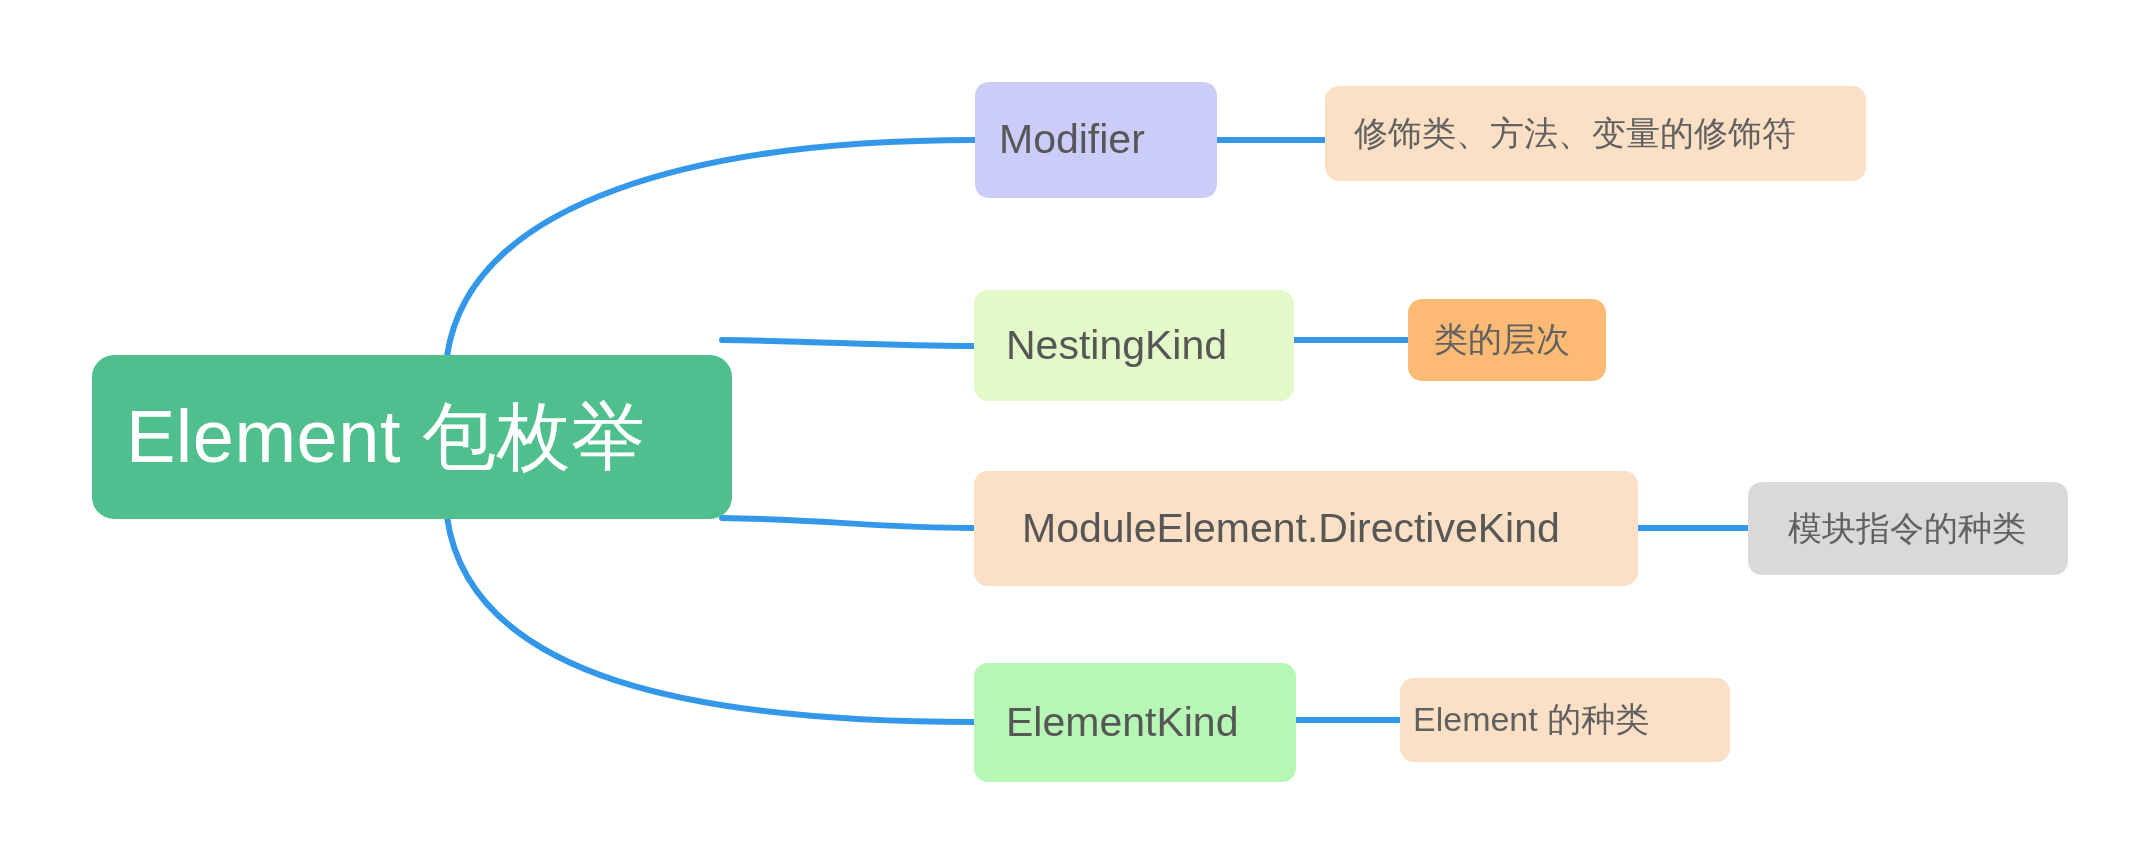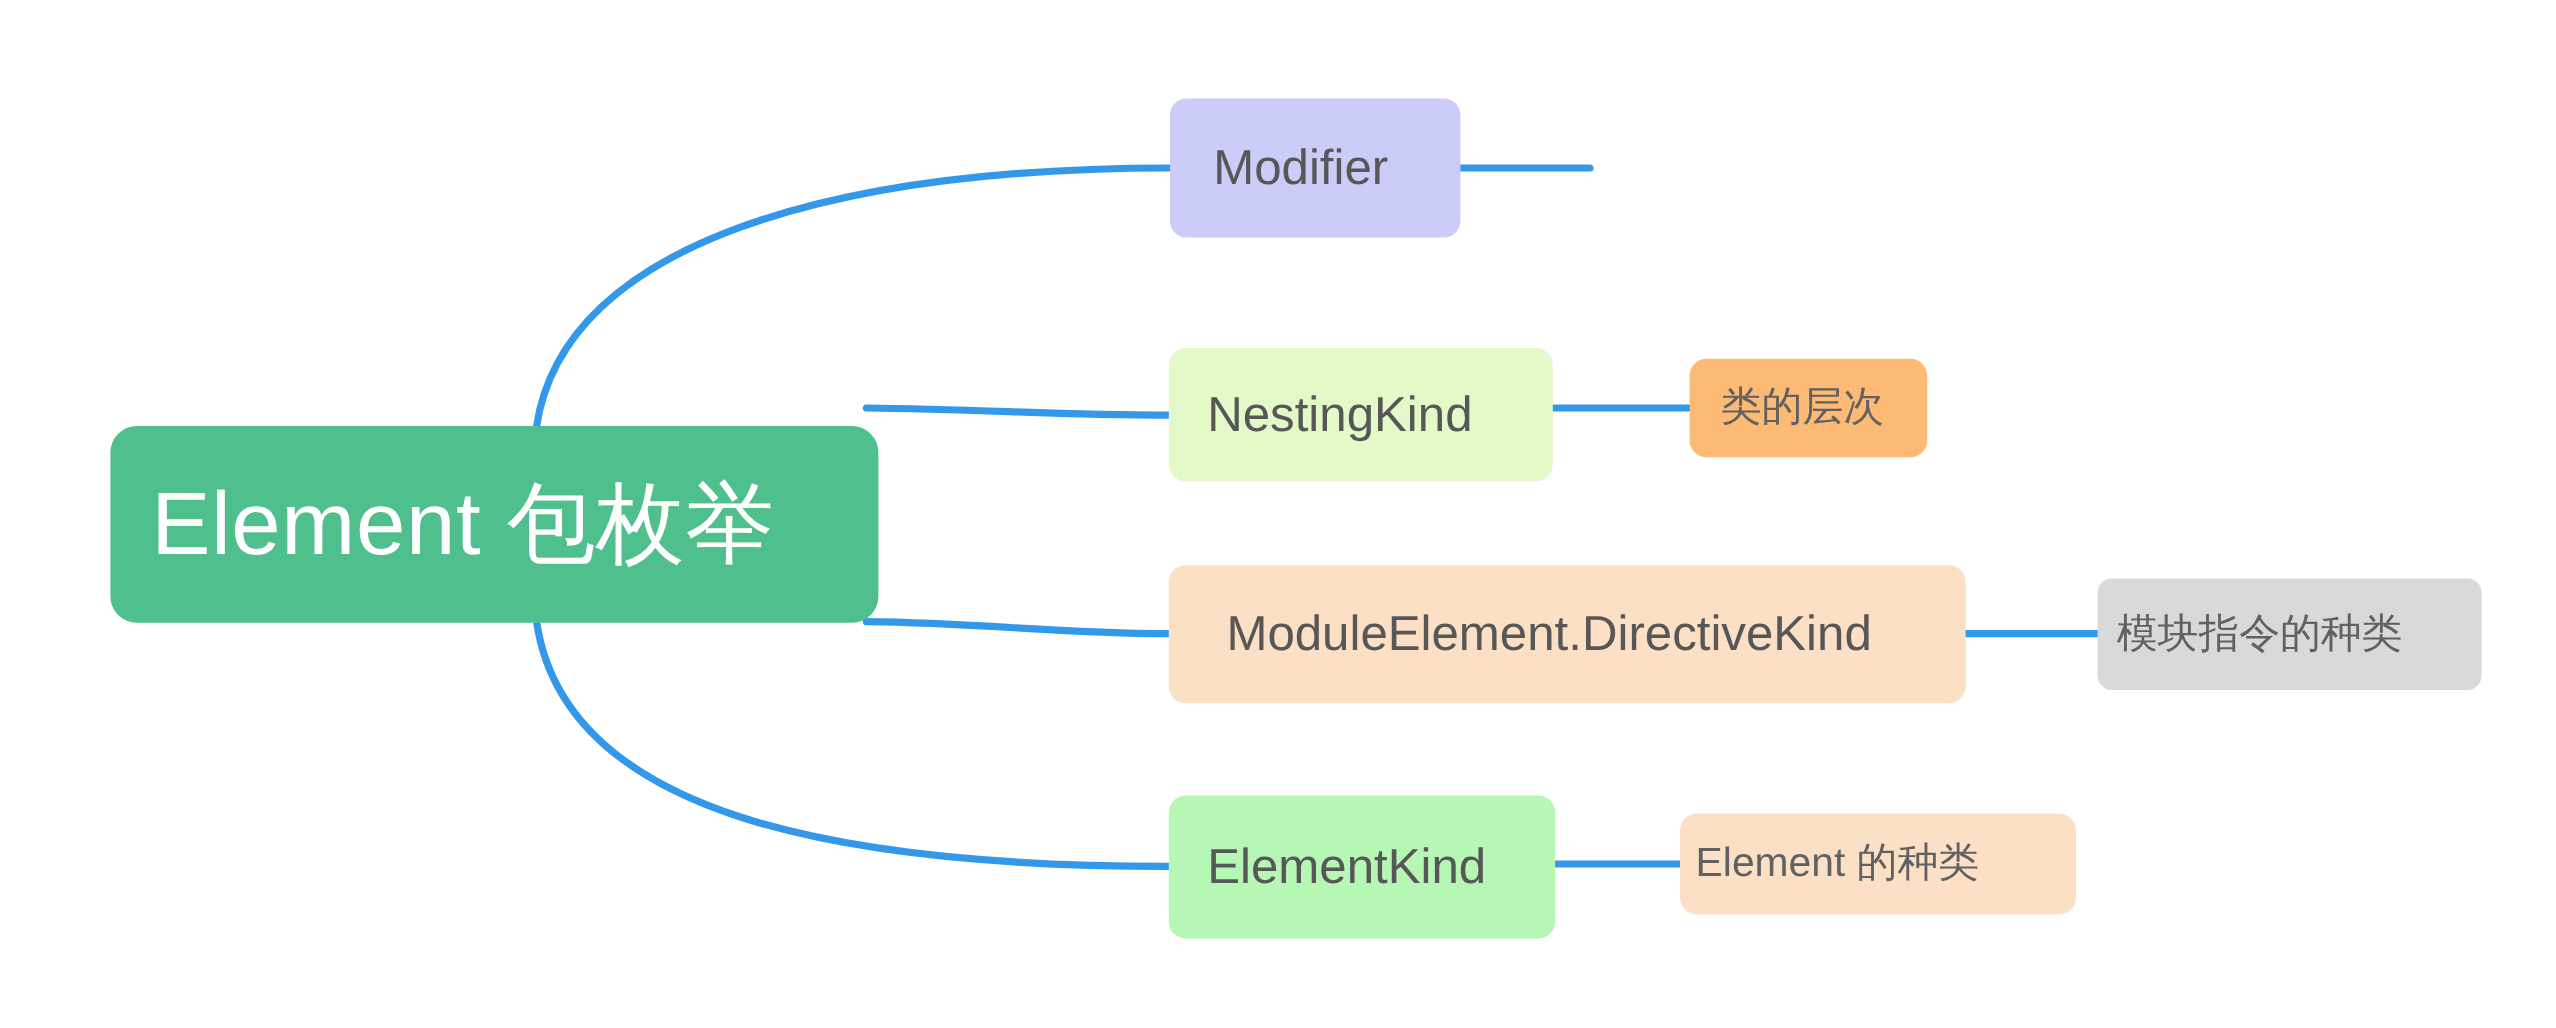--- a/index.html
+++ b/index.html
@@ -57,21 +57,21 @@
     letter-spacing: 0.5px;
   }
 
   
   #node-modifier {
     left: 975px;
     top: 82px;
     width: 242px;
     height: 116px;
     background: #CCCCF9;
-    padding-left: 36px;
+    padding-left: 24px;
   }
   #node-nestingkind {
     left: 974px;
     top: 290px;
     width: 320px;
     height: 111px;
     background: #E4F9C8;
     padding-left: 32px;
   }
   #node-moduleelement {
@@ -111,22 +111,21 @@
     height: 82px;
     background: #fdba74;
     padding-left: 26px;
   }
   #node-moduleelement-desc {
     left: 1748px;
     top: 482px;
     width: 320px;
     height: 93px;
     background: #D9D9D9;
-    padding-left: 16px;
-    border-radius: 12px;
+    padding-left: 40px;
   }
   #node-elementkind-desc {
     left: 1400px;
     top: 678px;
     width: 330px;
     height: 84px;
     background: #FBE0C6;
     padding-left: 13px;
   }
   .lvl2 .label {
@@ -157,20 +156,23 @@
     </g>
   </svg>
 
   <div class="node" id="node-root">
     <span class="label">Element 包枚举</span>
   </div>
 
   <div class="node lvl1" id="node-modifier">
     <span class="label">Modifier</span>
   </div>
+  <div class="node lvl2" id="node-modifier-desc">
+    <span class="label">修饰类、方法、变量的修饰符</span>
+  </div>
 
   <div class="node lvl1" id="node-nestingkind">
     <span class="label">NestingKind</span>
   </div>
   <div class="node lvl2" id="node-nestingkind-desc">
     <span class="label">类的层次</span>
   </div>
 
   <div class="node lvl1" id="node-moduleelement">
     <span class="label">ModuleElement.DirectiveKind</span>

